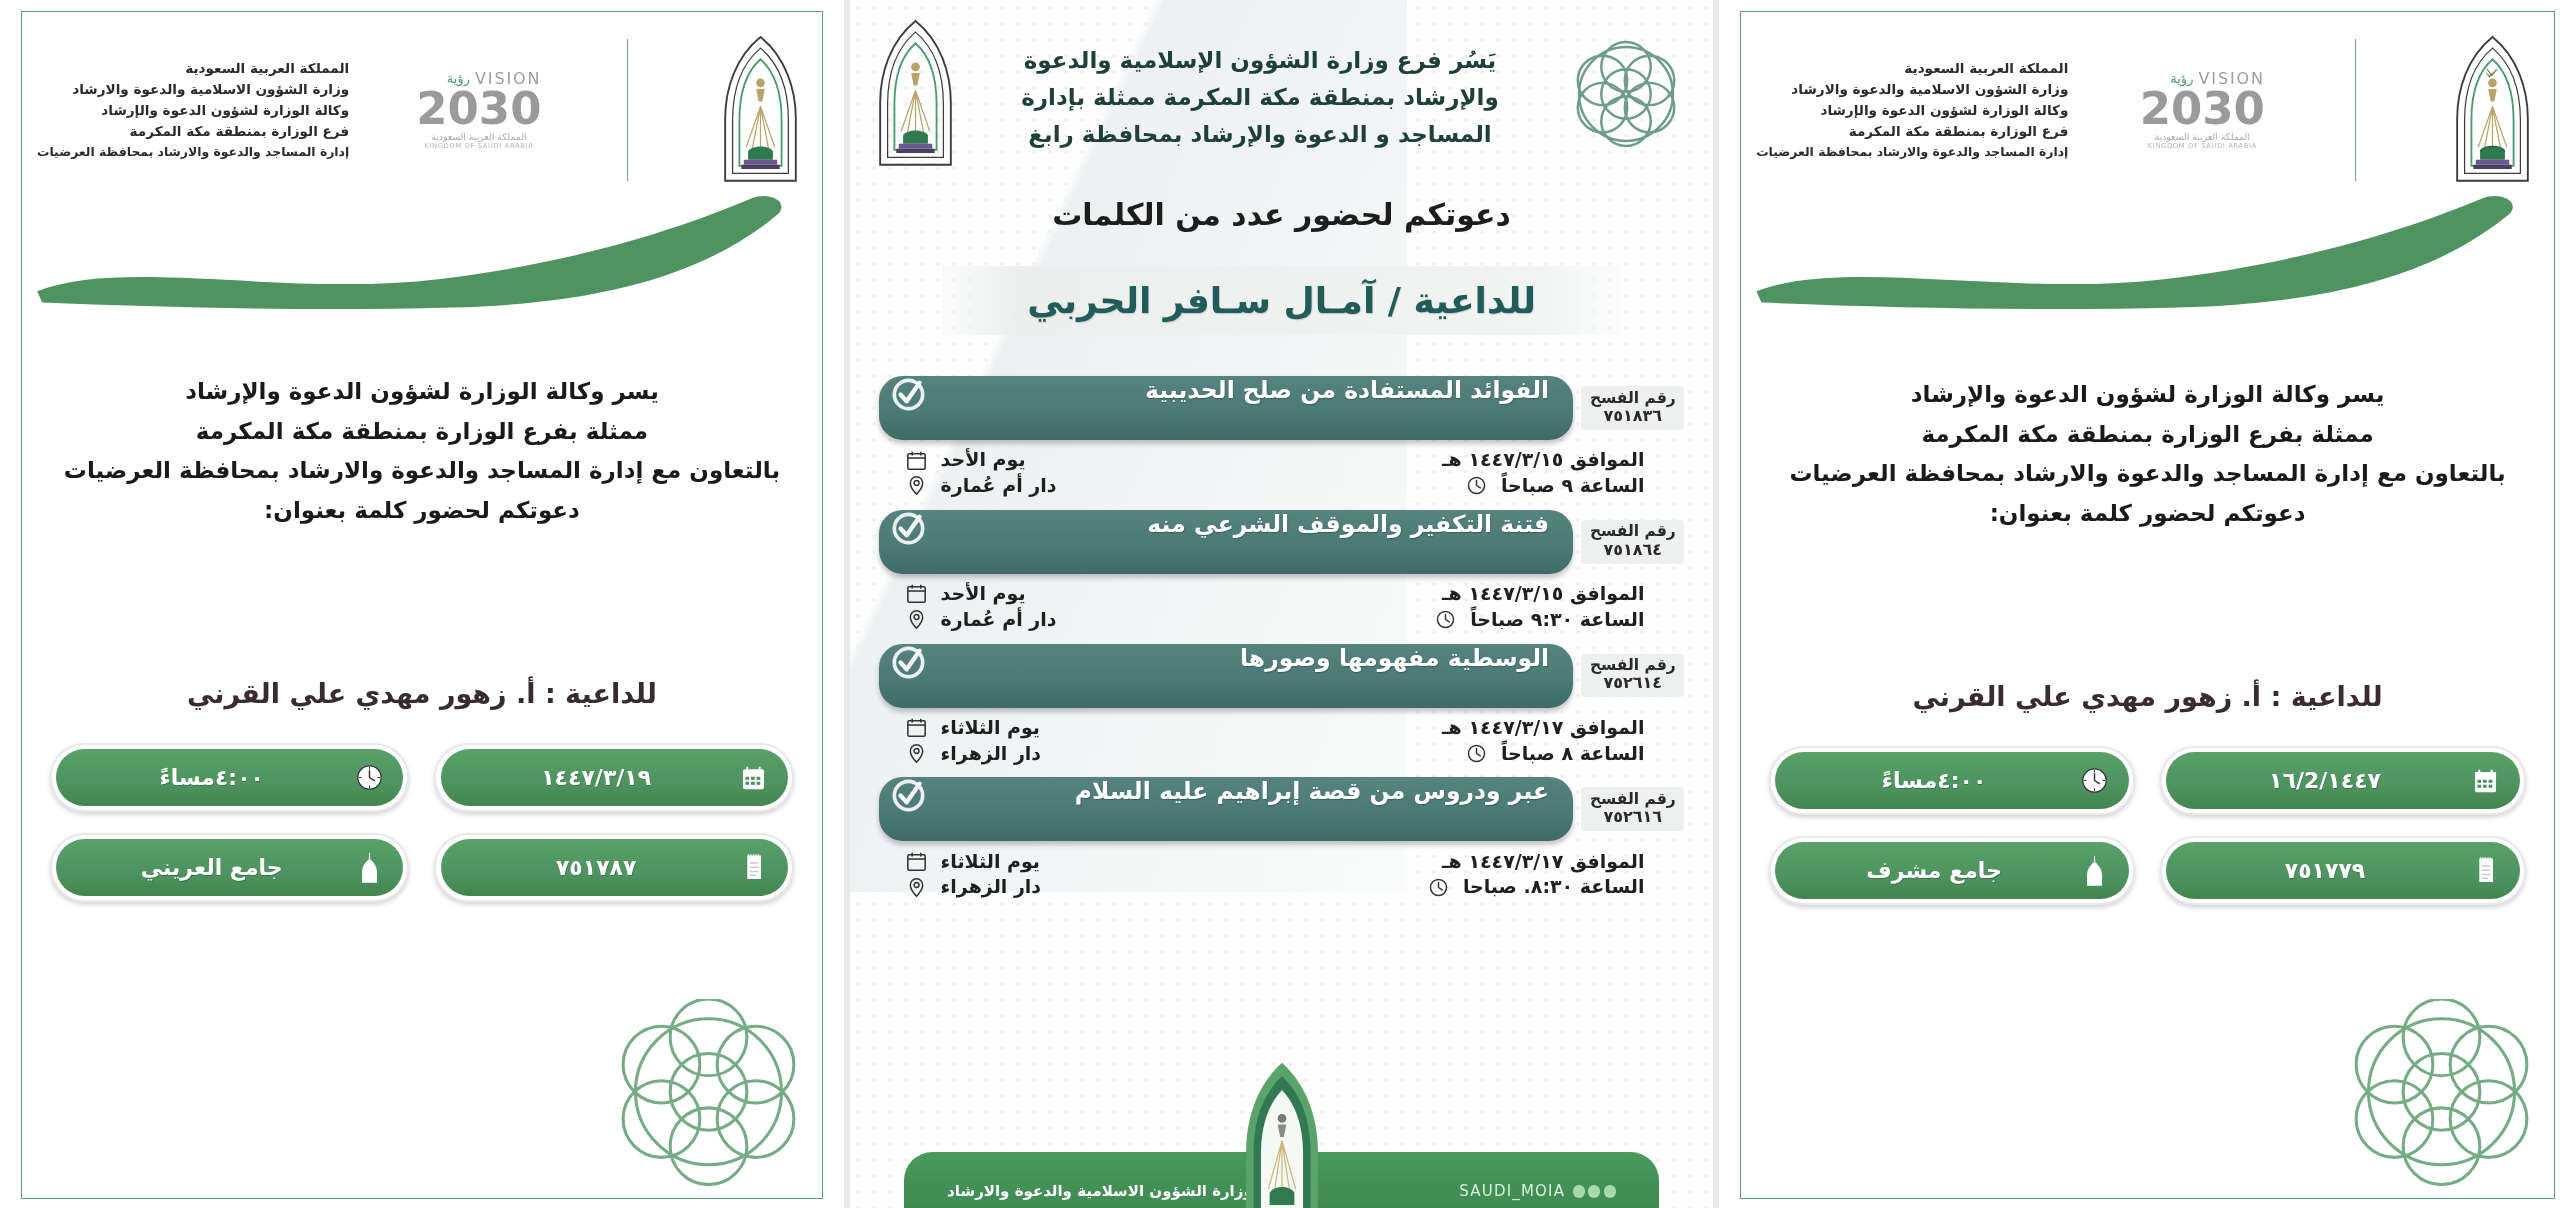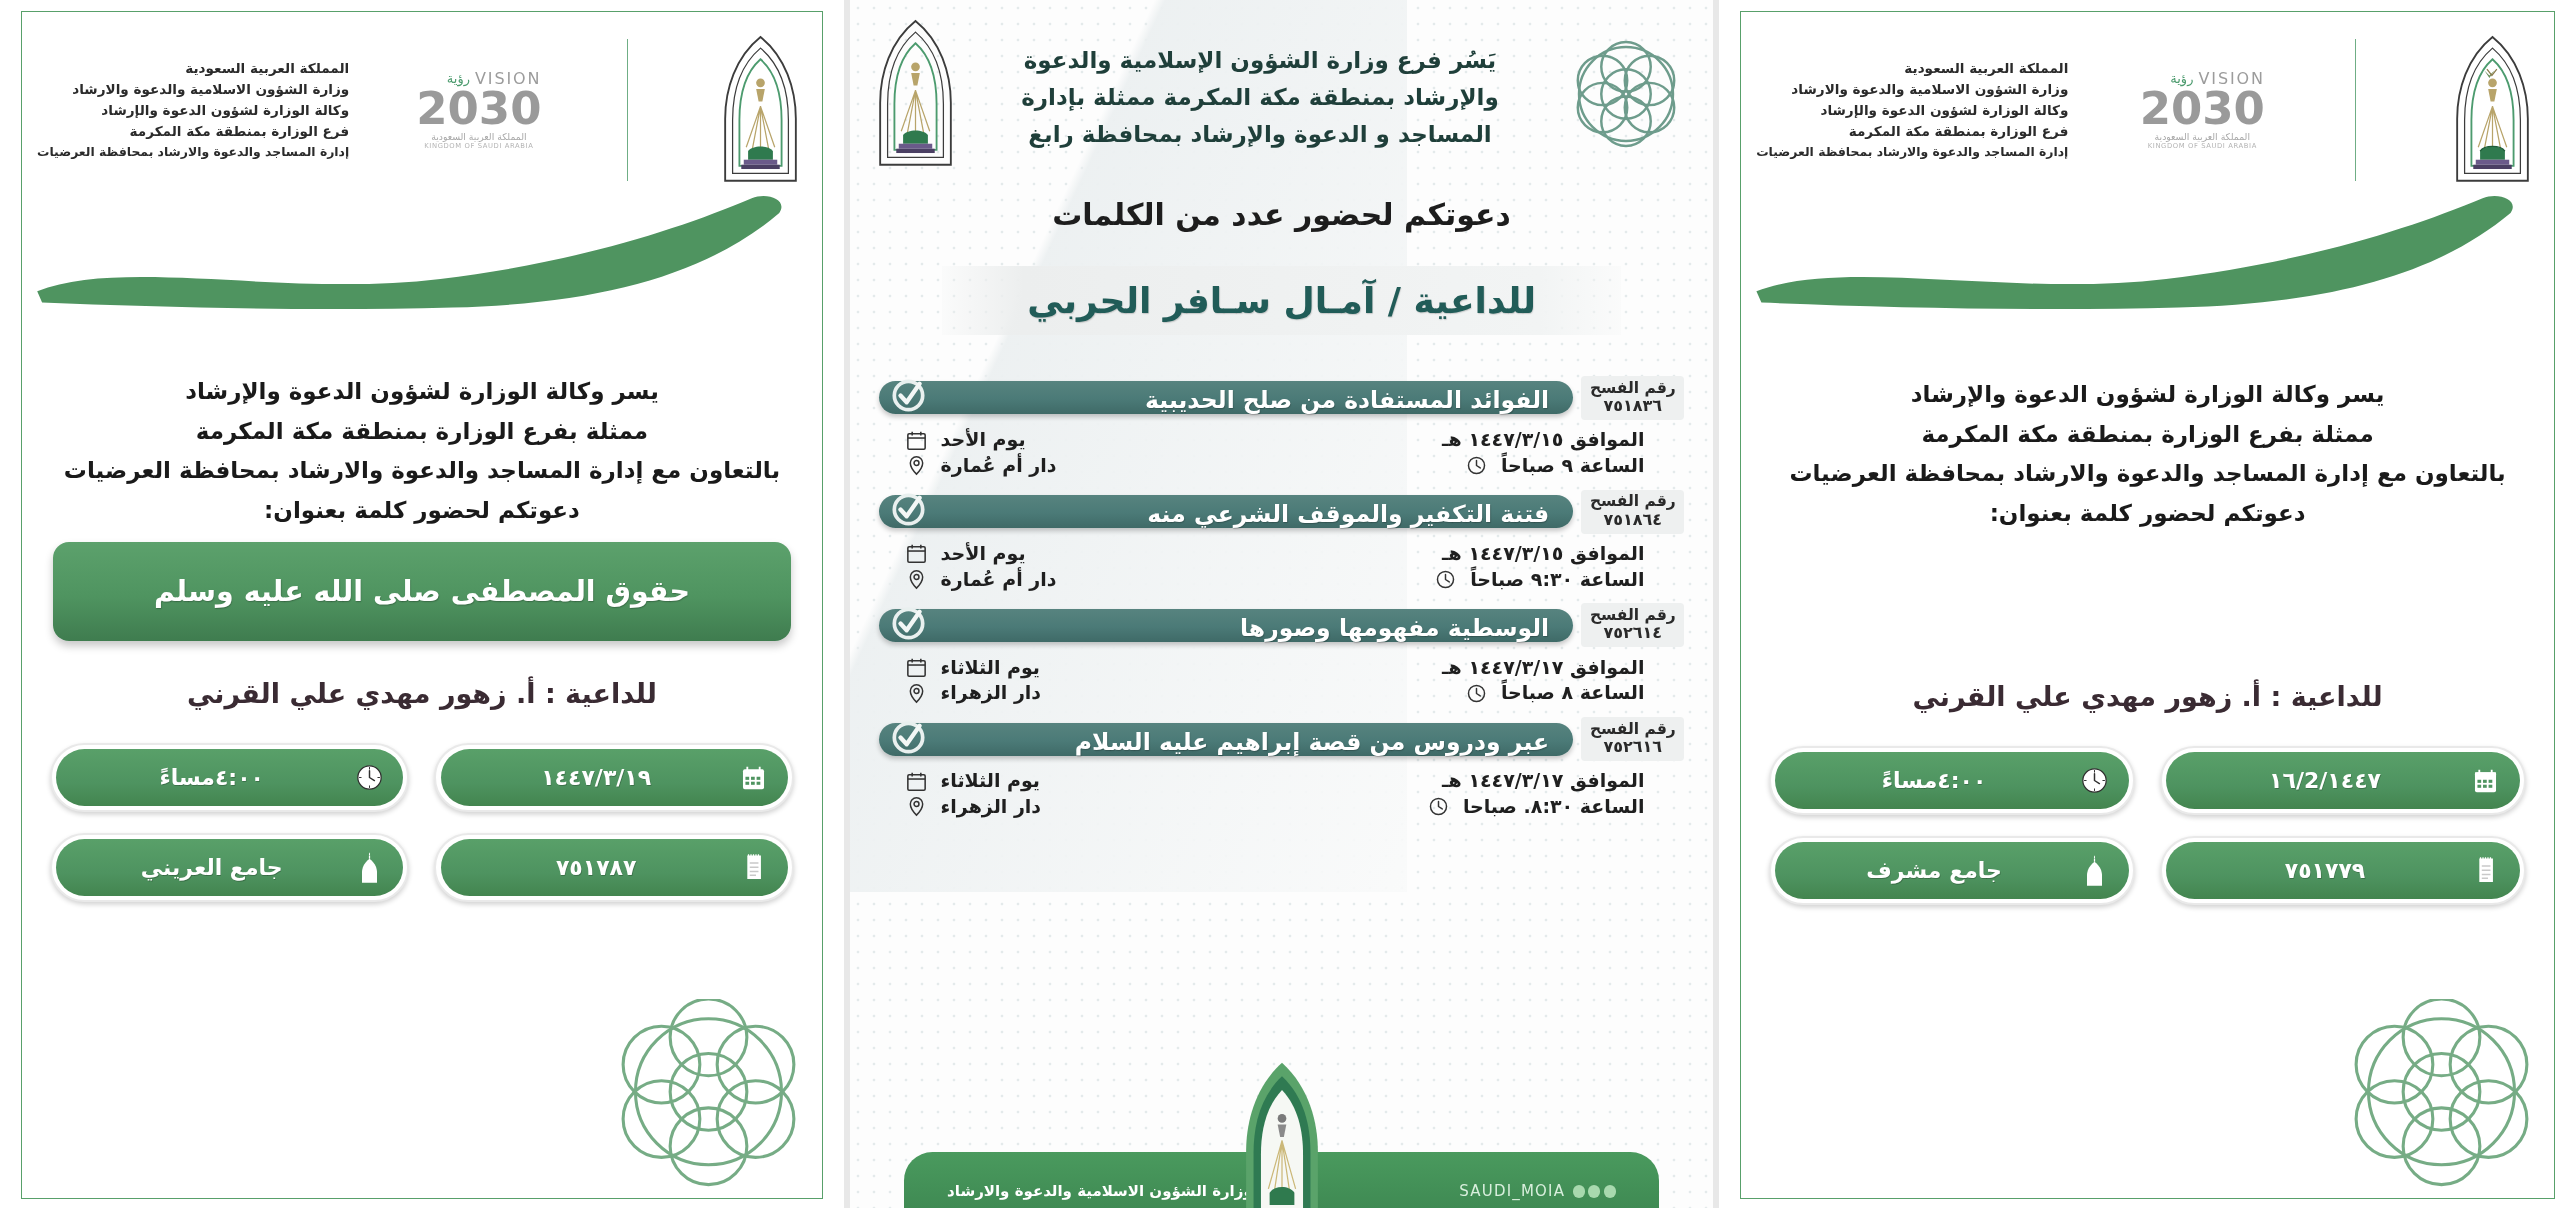--- a/index.html
+++ b/index.html
@@ -133,24 +133,24 @@
   .event { position: relative; margin-bottom: 7.4px; }
   .ev-row { display: flex; align-items: center; gap: 0; }
   .ev-permit {
     background: #eef0f0; border-radius: 3.7px; padding: 3.7px 8.7px 5px 8.7px;
     text-align: center; color: #2a2a2a; min-width: 93px;
     margin-left: 8.7px;
   }
   .ev-permit .lbl { font-size: 15.5px; font-weight: bold; line-height: 1.05;}
   .ev-permit .num { font-size: 16px; font-weight: bold; letter-spacing: 0.6px; }
   .ev-pill {
-    flex: 1; height: 33px; border-radius: 23.5px;
+    flex: 1; height: 64px; border-radius: 23.5px;
     background: linear-gradient(180deg,#57837f 0%, #4b7a77 55%, #3f6a67 100%);
     box-shadow: 0 3.1px 5.6px rgba(0,0,0,.22);
-    display: flex; align-items: flex-end; padding: 0 16px 0 11px;
+    display: flex; align-items: flex-start; padding: 0 16px 0 11px;
     color: #fff; font-size: 23.5px; font-weight: bold;
     text-shadow: 0.6px 0.6px 1.2px rgba(0,0,0,.25);
   }
   .ev-pill .ev-title { flex: 1; text-align: right; padding-right: 7.4px;}
   .check-ico { width: 37px; height: 37px; flex: 0 0 37px; }
 
   .ev-meta { padding: 7.4px 40px 3.7px 27px; color: #1f1f1f; }
   .ev-meta-row { display: flex; align-items: center; justify-content: space-between;
                  font-size: 19px; font-weight: bold; line-height: 1.35; }
   .mi { display: flex; align-items: center; gap: 14px; white-space: nowrap; }
@@ -662,21 +662,20 @@
       </svg>
     </div>
 
     <div class="body-txt">
       <div>يسر وكالة الوزارة لشؤون الدعوة والإرشاد</div>
       <div>ممثلة بفرع الوزارة بمنطقة مكة المكرمة</div>
       <div>بالتعاون مع إدارة المساجد والدعوة والارشاد بمحافظة العرضيات</div>
       <div>دعوتكم لحضور كلمة بعنوان:</div>
     </div>
 
-    <div class="title-pill">حقوق المصطفى صلى الله عليه وسلم</div>
 
     <div class="speaker">للداعية : أ. زهور مهدي علي القرني</div>
 
     <div class="badges">
       <div class="badge">
         <div class="badge-inner">
           <span class="badge-ico">
             <svg viewBox="0 0 40 42" width="25" height="26">
               <path d="M10 3 v6 M30 3 v6" stroke="#fff" stroke-width="3" fill="none"></path>
               <rect x="3" y="7" width="34" height="32" rx="3" fill="#fff"></rect>

